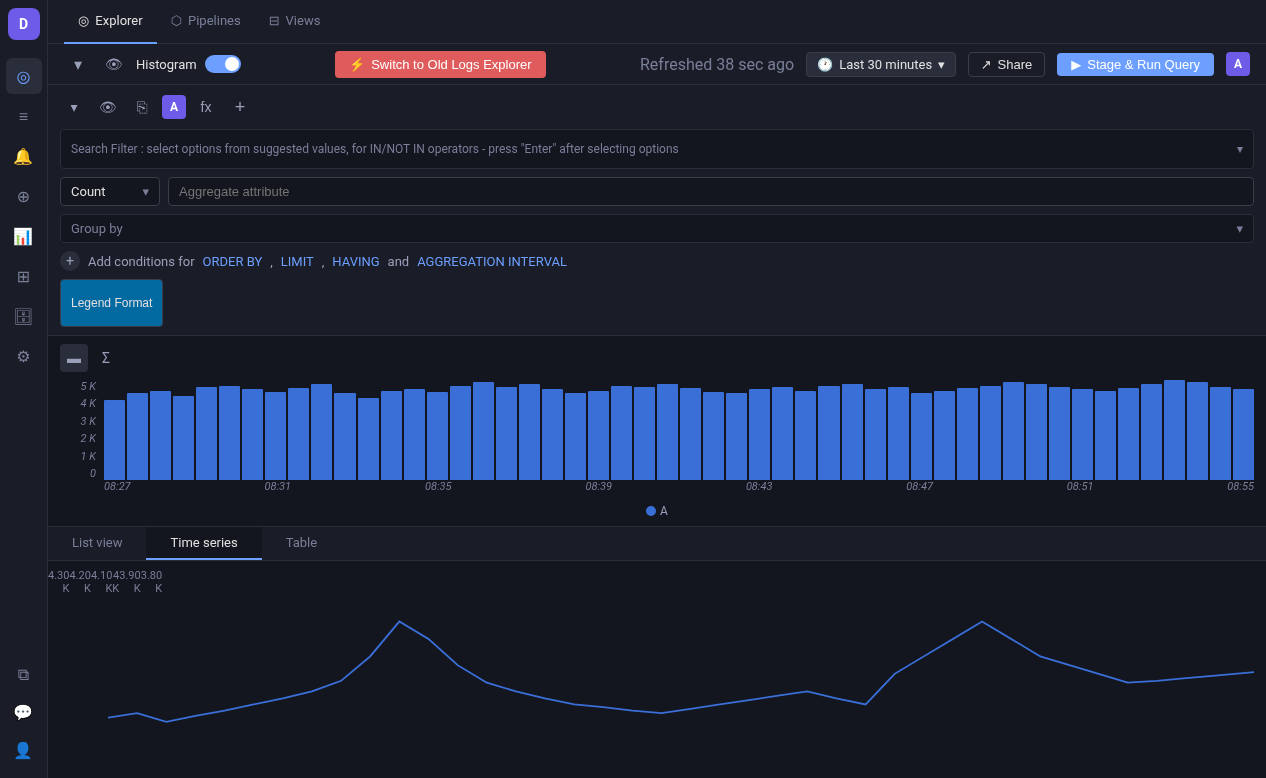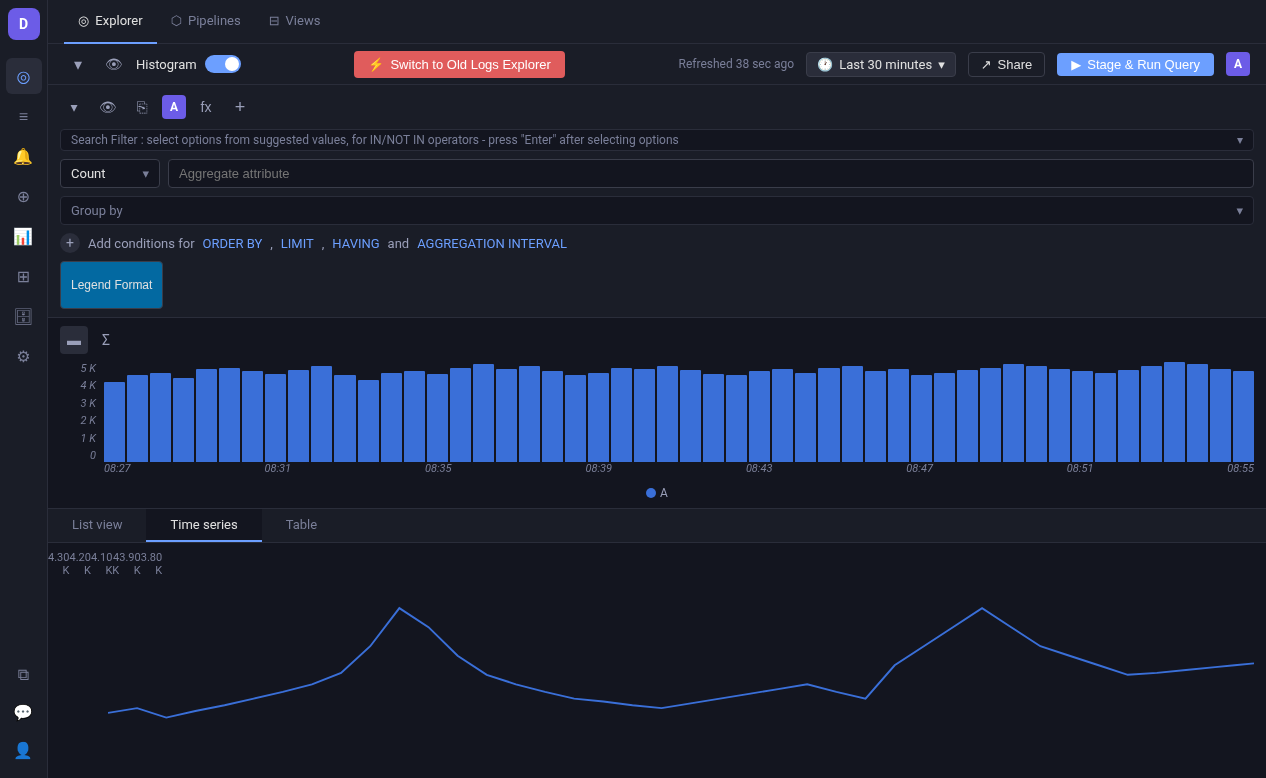--- a/index.html
+++ b/index.html
@@ -87,21 +87,21 @@
       background: #e05c5c;
       color: white;
       border: none;
       border-radius: 4px;
       padding: 6px 14px;
       cursor: pointer;
       font-size: 13px;
       display: flex; align-items: center; gap: 6px;
     }
     .switch-right { display: flex; align-items: center; gap: 12px; }
-    .refresh-text { color: #7a7f99; font-size: 12px; }
+    .refresh-text { color: #7a7f99; font-size: 16px; }
     .time-selector {
       display: flex; align-items: center; gap: 6px;
       background: #2a2d3a;
       border: 1px solid #3a3d4a;
       border-radius: 4px;
       padding: 4px 10px;
       cursor: pointer;
       font-size: 13px;
     }
     .share-btn {
@@ -147,21 +147,21 @@
       display: flex; align-items: center; justify-content: center;
       color: white; font-size: 12px; font-weight: bold;
       cursor: pointer;
     }
 
     .search-bar {
       display: flex; align-items: center;
       background: #13151f;
       border: 1px solid #2a2d3a;
       border-radius: 4px;
-      padding: 3px 10px;
+      padding: 12px 10px;
       margin-bottom: 8px;
       color: #7a7f99;
       font-size: 12px;
     }
     .search-bar-arrow {
       margin-left: auto;
       color: #7a7f99;
     }
 
     .agg-row {

